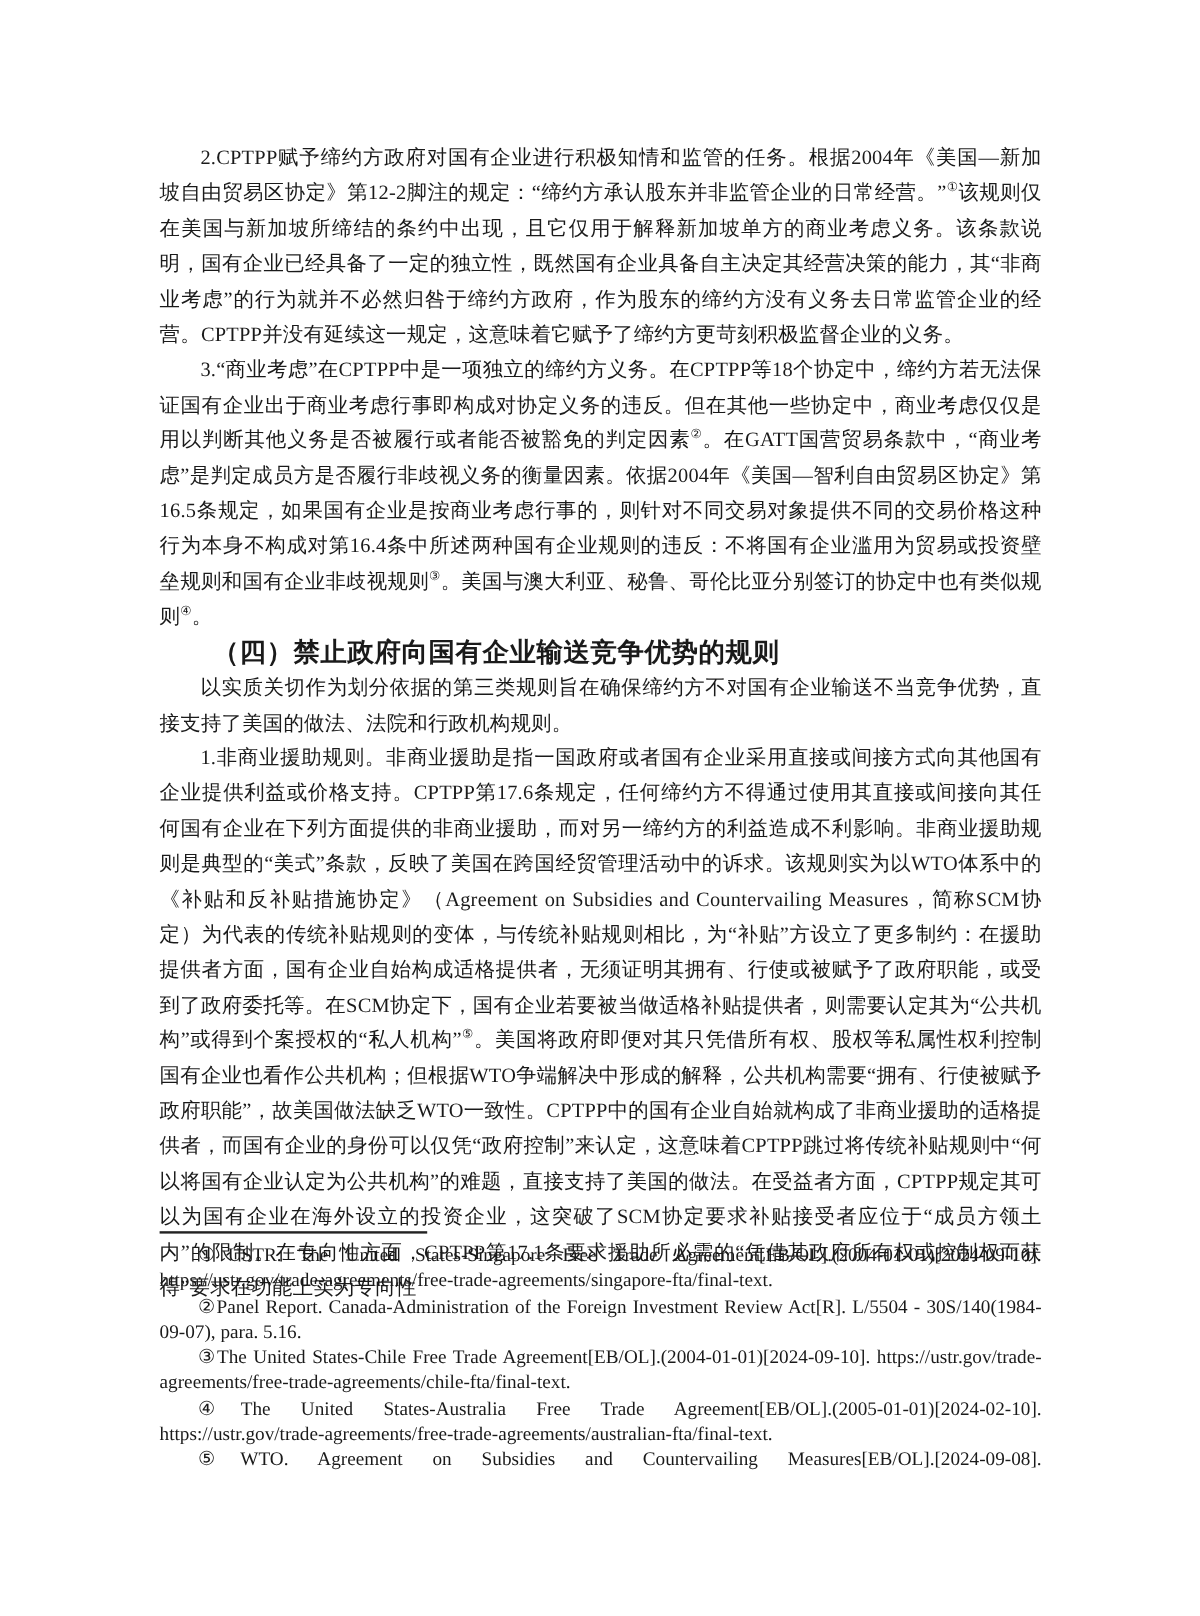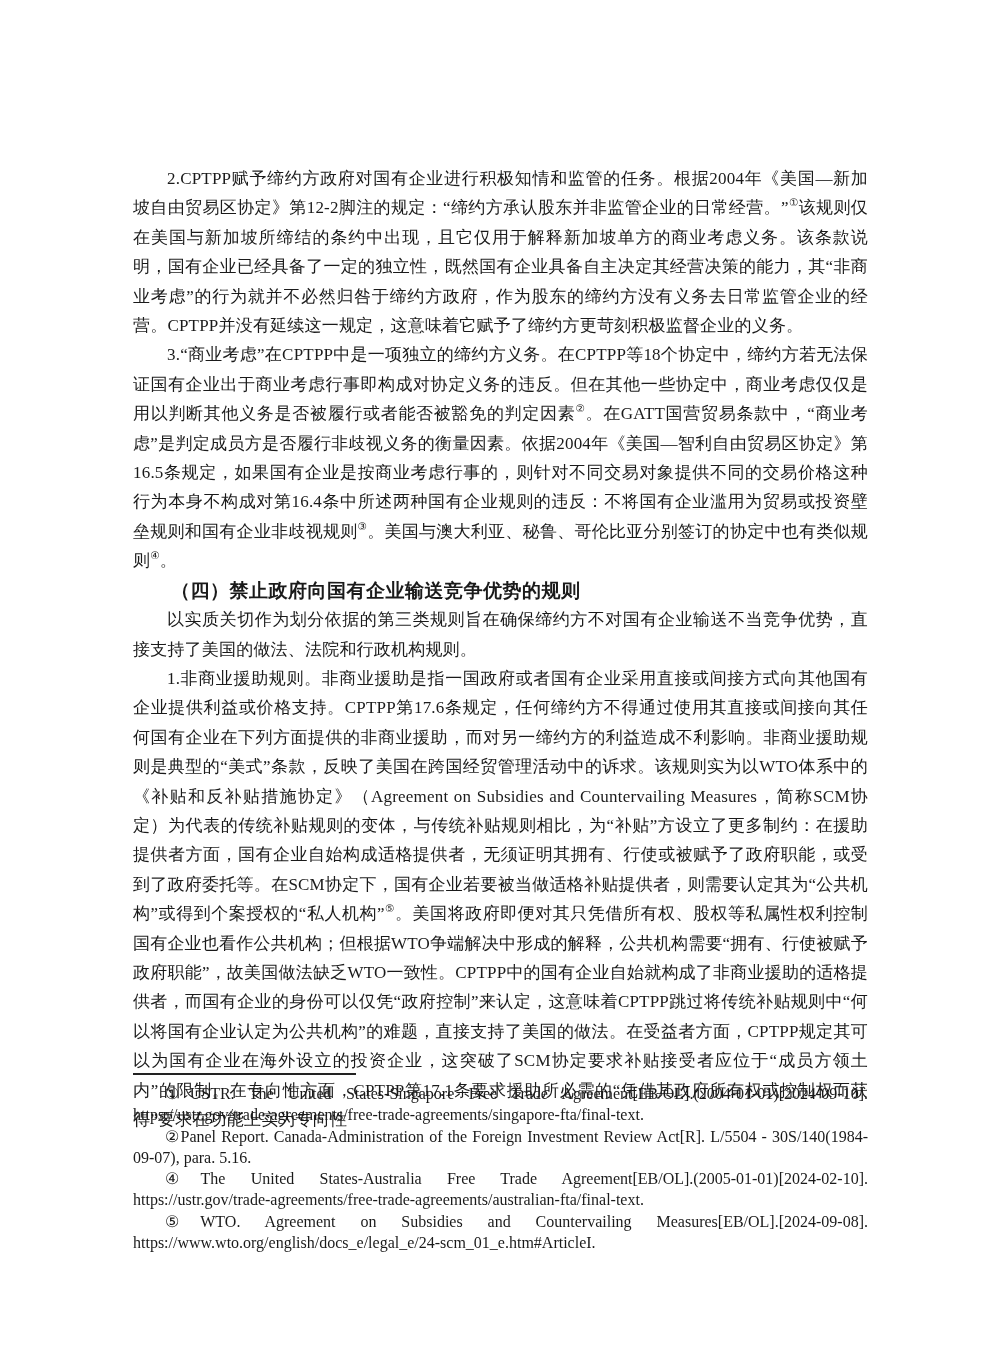--- a/index.html
+++ b/index.html
@@ -5,40 +5,39 @@
   html, body { margin: 0; padding: 0; }
   body { background: #ffffff; }
   .page {
     position: relative;
     width: 1000px;
     height: 1226px;
     background: #ffffff;
     color: #1a1a1a;
     font-family: "Liberation Serif", "DejaVu Serif", serif;
     overflow: hidden;
-    margin-top: 47px;
   }
   .article {
     position: absolute;
     left: 133px;
     top: 117px;
     width: 735px;
   }
   .para {
     margin: 0;
     text-indent: 2em;
     font-size: 17px;
     line-height: 29.4px;
     text-align: justify;
     letter-spacing: 0.2px;
   }
   .heading {
     margin: 0;
     text-indent: 2em;
-    font-size: 19px;
+    font-size: 22px;
     line-height: 29.4px;
     font-weight: 700;
     font-family: "Liberation Sans", "DejaVu Sans", sans-serif;
     letter-spacing: 0.5px;
   }
   sup.fnref {
     font-size: 10.5px;
     line-height: 0;
     vertical-align: super;
   }
@@ -82,17 +81,18 @@
       <p class="para">2.CPTPP赋予缔约方政府对国有企业进行积极知情和监管的任务。根据2004年《美国—新加坡自由贸易区协定》第12-2脚注的规定：“缔约方承认股东并非监管企业的日常经营。”<sup class="fnref">①</sup>该规则仅在美国与新加坡所缔结的条约中出现，且它仅用于解释新加坡单方的商业考虑义务。该条款说明，国有企业已经具备了一定的独立性，既然国有企业具备自主决定其经营决策的能力，其“非商业考虑”的行为就并不必然归咎于缔约方政府，作为股东的缔约方没有义务去日常监管企业的经营。CPTPP并没有延续这一规定，这意味着它赋予了缔约方更苛刻积极监督企业的义务。</p>
       <p class="para">3.“商业考虑”在CPTPP中是一项独立的缔约方义务。在CPTPP等18个协定中，缔约方若无法保证国有企业出于商业考虑行事即构成对协定义务的违反。但在其他一些协定中，商业考虑仅仅是用以判断其他义务是否被履行或者能否被豁免的判定因素<sup class="fnref">②</sup>。在GATT国营贸易条款中，“商业考虑”是判定成员方是否履行非歧视义务的衡量因素。依据2004年《美国—智利自由贸易区协定》第16.5条规定，如果国有企业是按商业考虑行事的，则针对不同交易对象提供不同的交易价格这种行为本身不构成对第16.4条中所述两种国有企业规则的违反：不将国有企业滥用为贸易或投资壁垒规则和国有企业非歧视规则<sup class="fnref">③</sup>。美国与澳大利亚、秘鲁、哥伦比亚分别签订的协定中也有类似规则<sup class="fnref">④</sup>。</p>
       <h3 class="heading">（四）禁止政府向国有企业输送竞争优势的规则</h3>
       <p class="para">以实质关切作为划分依据的第三类规则旨在确保缔约方不对国有企业输送不当竞争优势，直接支持了美国的做法、法院和行政机构规则。</p>
       <p class="para">1.非商业援助规则。非商业援助是指一国政府或者国有企业采用直接或间接方式向其他国有企业提供利益或价格支持。CPTPP第17.6条规定，任何缔约方不得通过使用其直接或间接向其任何国有企业在下列方面提供的非商业援助，而对另一缔约方的利益造成不利影响。非商业援助规则是典型的“美式”条款，反映了美国在跨国经贸管理活动中的诉求。该规则实为以WTO体系中的《补贴和反补贴措施协定》（Agreement on Subsidies and Countervailing Measures，简称SCM协定）为代表的传统补贴规则的变体，与传统补贴规则相比，为“补贴”方设立了更多制约：在援助提供者方面，国有企业自始构成适格提供者，无须证明其拥有、行使或被赋予了政府职能，或受到了政府委托等。在SCM协定下，国有企业若要被当做适格补贴提供者，则需要认定其为“公共机构”或得到个案授权的“私人机构”<sup class="fnref">⑤</sup>。美国将政府即便对其只凭借所有权、股权等私属性权利控制国有企业也看作公共机构；但根据WTO争端解决中形成的解释，公共机构需要“拥有、行使被赋予政府职能”，故美国做法缺乏WTO一致性。CPTPP中的国有企业自始就构成了非商业援助的适格提供者，而国有企业的身份可以仅凭“政府控制”来认定，这意味着CPTPP跳过将传统补贴规则中“何以将国有企业认定为公共机构”的难题，直接支持了美国的做法。在受益者方面，CPTPP规定其可以为国有企业在海外设立的投资企业，这突破了SCM协定要求补贴接受者应位于“成员方领土内”的限制。在专向性方面，CPTPP第17.1条要求援助所必需的“凭借其政府所有权或控制权而获得”要求在功能上实为专向性</p>
     </div>
   <hr class="fn-rule">
   <div class="footnotes" id="footnotes">
       <p class="footnote">①USTR. The United States-Singapore Free Trade Agreement[EB/OL].(2004-01-01)[2024-09-10]. https://ustr.gov/trade-agreements/free-trade-agreements/singapore-fta/final-text.</p>
       <p class="footnote">②Panel Report. Canada-Administration of the Foreign Investment Review Act[R]. L/5504 - 30S/140(1984-09-07), para. 5.16.</p>
+      <p class="footnote">③The United States-Chile Free Trade Agreement[EB/OL].(2004-01-01)[2024-09-10]. https://ustr.gov/trade-agreements/free-trade-agreements/chile-fta/final-text.</p>
       <p class="footnote">④The United States-Australia Free Trade Agreement[EB/OL].(2005-01-01)[2024-02-10]. https://ustr.gov/trade-agreements/free-trade-agreements/australian-fta/final-text.</p>
       <p class="footnote">⑤WTO. Agreement on Subsidies and Countervailing Measures[EB/OL].[2024-09-08]. https://www.wto.org/english/docs_e/legal_e/24-scm_01_e.htm#ArticleI.</p>
     </div>
   <div class="page-number">111</div>
 </div>
 
 </body></html>

